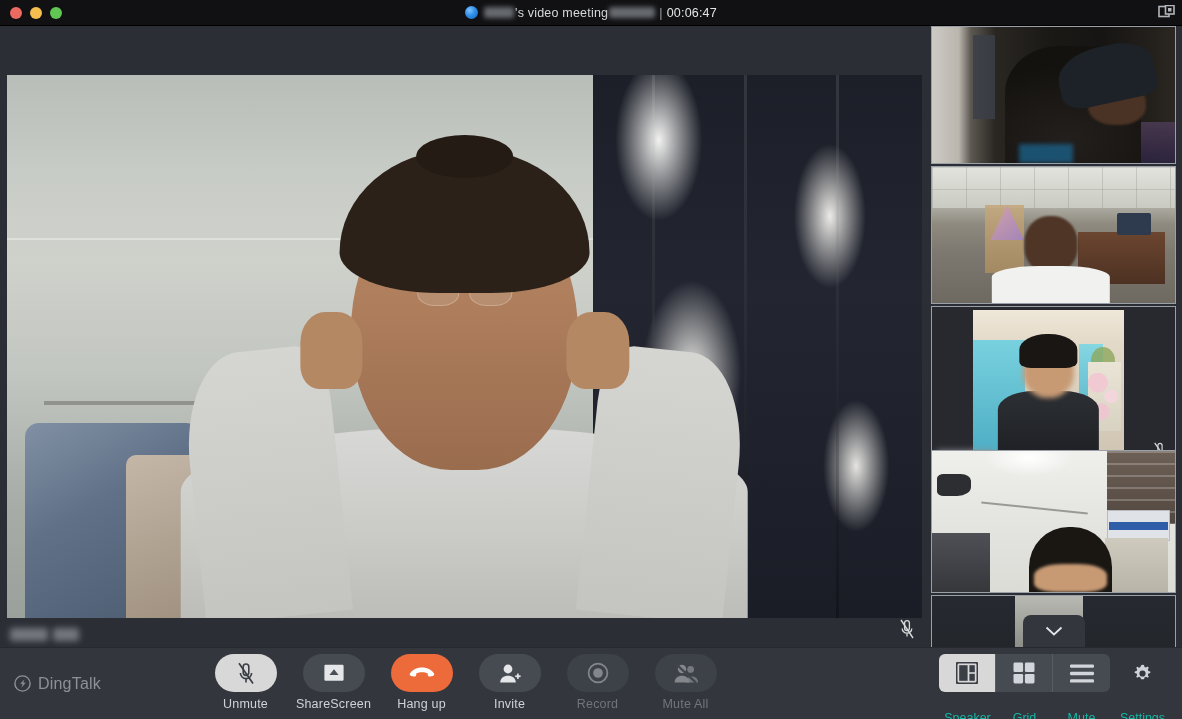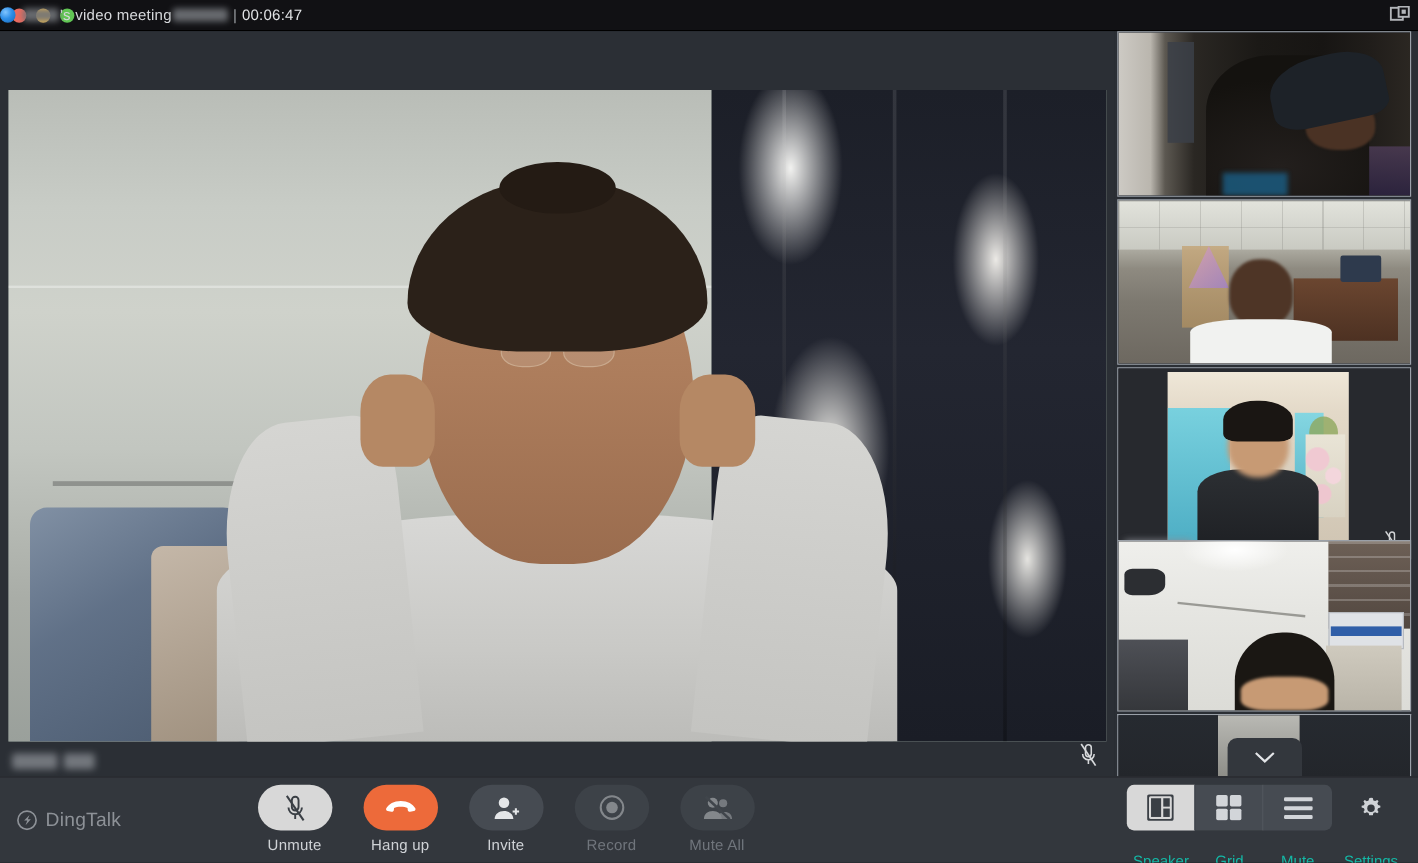--- a/index.html
+++ b/index.html
@@ -19,21 +19,21 @@
     border-bottom: 1px solid #000;
   }
   .traffic { display: flex; gap: 8px; padding-left: 10px; align-items: center; }
   .tl { width: 12px; height: 12px; border-radius: 50%; display: block; }
   .tl.red { background: #ec6a5f; }
   .tl.yellow { background: #f5bf4f; }
   .tl.green { background: #61c554; }
 
   .title-center {
     position: absolute; left: 0; right: 0; height: 15px;
-    display: flex; align-items: center; gap: 6px;
+    display: flex; align-items: center; justify-content: center; gap: 6px;
     pointer-events: none;
   }
   .title-dot {
     width: 13px; height: 13px; border-radius: 50%;
     background: radial-gradient(circle at 35% 32%, #7fc4ff 0%, #2f8fe8 45%, #1766b4 100%);
     flex: 0 0 auto;
   }
   .title-text {
     color: #d6d8db; font-size: 12.5px; letter-spacing: .2px;
     display: flex; align-items: center; gap: 1px; white-space: nowrap;
@@ -625,20 +625,29 @@
             <rect x="6.2" y="2" width="5.6" height="11.4" rx="2.8" fill="none" stroke="#3a3f45" stroke-width="1.6"></rect>
             <path d="M3.4 11a5.6 5.6 0 0 0 11.2 0" fill="none" stroke="#3a3f45" stroke-width="1.6"></path>
             <line x1="9" y1="16.6" x2="9" y2="20.4" stroke="#3a3f45" stroke-width="1.6"></line>
             <line x1="2" y1="1.2" x2="16" y2="21.6" stroke="#3a3f45" stroke-width="1.7"></line>
           </svg>
         </div>
         <span class="tool-label">Unmute</span>
       </div>
 
 
+      <div class="tool">
+        <div class="tool-pill">
+          <svg width="20" height="19" viewBox="0 0 20 19">
+            <path d="M1.6 0.8h16.8a1.2 1.2 0 0 1 1.2 1.2v13.6a1.2 1.2 0 0 1-1.2 1.2H1.6A1.2 1.2 0 0 1 .4 15.6V2A1.2 1.2 0 0 1 1.6.8z" fill="#e4e6e8"></path>
+            <path d="M10 5.2 14.6 11H5.4z" fill="#4b5058"></path>
+          </svg>
+        </div>
+        <span class="tool-label">ShareScreen</span>
+      </div>
 
       <div class="tool">
         <div class="tool-pill danger">
           <svg width="26" height="14" viewBox="0 0 26 14">
             <path d="M13 1.4C7.4 1.4 2.7 4 .9 7.6c-.5 1 .1 2.1 1.2 2.3l3.1.5c1 .2 1.9-.5 2-1.5l.2-1.6C8.7 6.6 10.8 6.2 13 6.2s4.3.4 5.6 1.1l.2 1.6c.1 1 1 1.7 2 1.5l3.1-.5c1.1-.2 1.7-1.3 1.2-2.3C23.3 4 18.6 1.4 13 1.4z" fill="#ffffff"></path>
           </svg>
         </div>
         <span class="tool-label">Hang up</span>
       </div>
 

